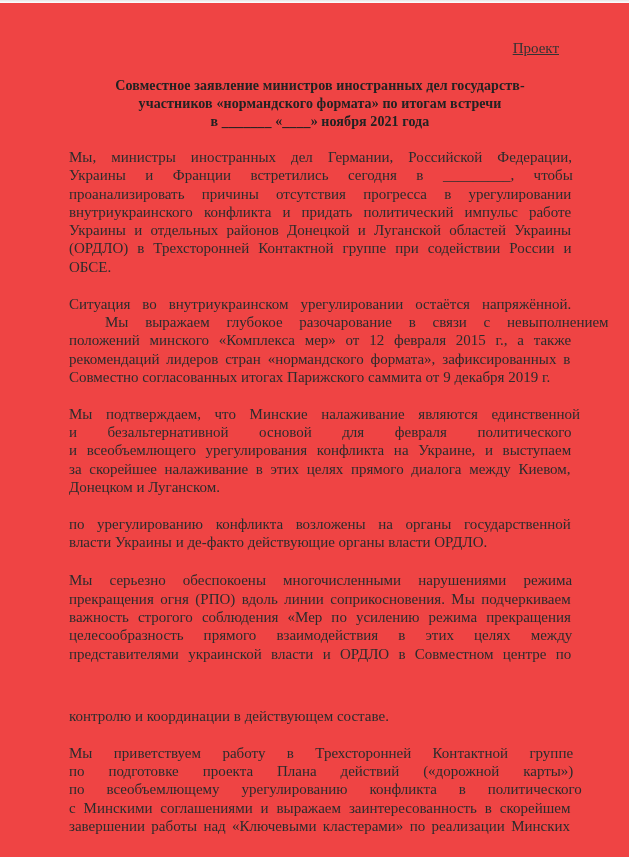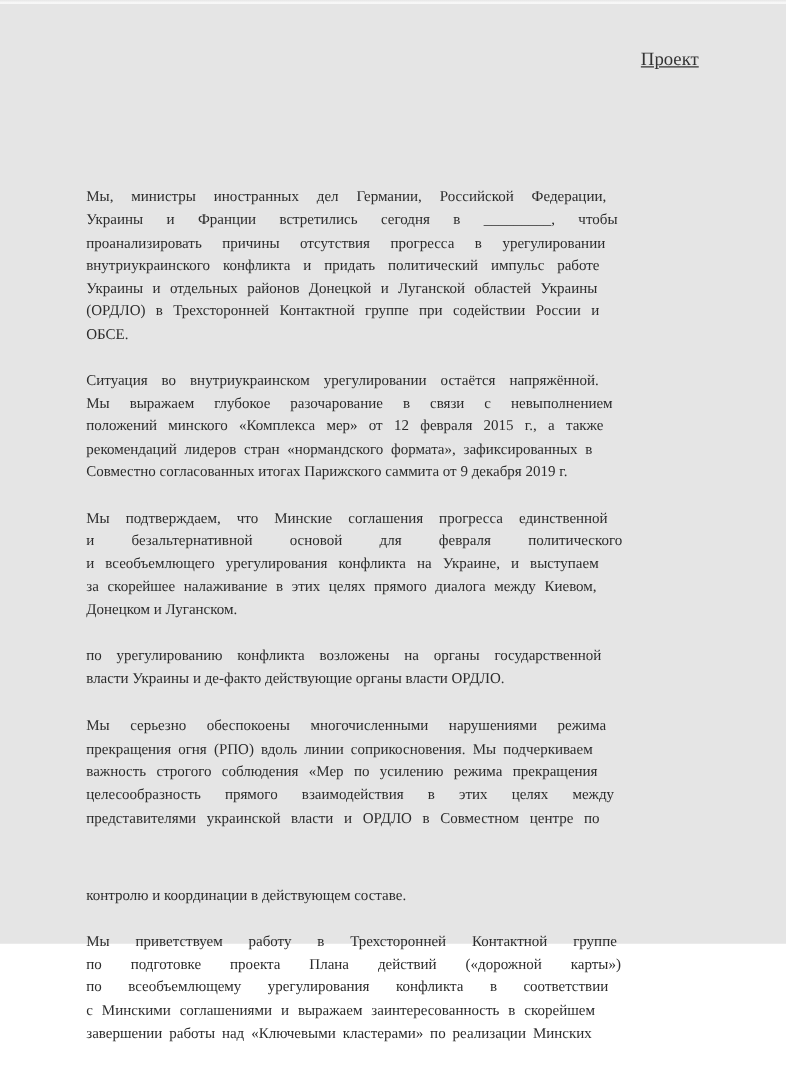--- a/index.html
+++ b/index.html
@@ -12,22 +12,22 @@
       height: 857px;
       overflow: hidden;
       position: relative;
       font-family: "Liberation Serif", "DejaVu Serif", serif;
       color: #2b2b2b;
     }
     .page {
       position: absolute;
       left: 0; top: 0;
       width: 629px;
-      height: 755px;
-      background: #e5e5e5;
+      height: 857px;
+      background: #ef4444;
       text-decoration: underline;
     }
     .top-shade {
       position: absolute;
       left: 0; top: 0;
       width: 629px; height: 3px;
       background: linear-gradient(#e6e6e6, #ffffff);
     }
     .draft-label {
       position: absolute;
@@ -50,21 +50,21 @@
       letter-spacing: 0.1px;
     }
     .title .line { display: block; }
     .body {
       position: absolute;
       left: 69px;
       top: 148px;
       width: 514px;
     }
     .para {
-      font-size: 12px;
+      font-size: 15px;
       line-height: 18.3px;
       text-align: justify;
       margin: 0 0 18.6px 0;
       color: #2c2c2c;
     }
     .para .ln {
       display: block;
       text-align: justify;
       text-align-last: justify;
       white-space: nowrap;
@@ -75,58 +75,63 @@
     }
   </style>
 </head>
 <body>
 
 <div class="page">
   <div class="top-shade"></div>
 
   <div class="draft-label">Проект</div>
 
+  <div class="title">
+    <span class="line">Совместное заявление министров иностранных дел государств-</span>
+    <span class="line">участников «нормандского формата» по итогам встречи</span>
+    <span class="line">в _______ «____»  ноября 2021 года</span>
+  </div>
 
   <div class="body" id="doc-body">
     <div class="para">
       <span class="ln" style="display: block; white-space: nowrap; word-spacing: 11.33px; text-align-last: left;">Мы, министры иностранных дел Германии, Российской Федерации,</span>
       <span class="ln" style="display: block; white-space: nowrap; word-spacing: 15.71px; text-align-last: left;">Украины и Франции встретились сегодня в _________, чтобы</span>
       <span class="ln" style="display: block; white-space: nowrap; word-spacing: 13.4px; text-align-last: left;">проанализировать причины отсутствия прогресса в урегулировании</span>
       <span class="ln" style="display: block; white-space: nowrap; word-spacing: 7.33px; text-align-last: left;">внутриукраинского конфликта и придать политический импульс работе</span>
       <span class="ln" style="display: block; white-space: nowrap; word-spacing: 4.5px; text-align-last: left;">Украины и отдельных районов Донецкой и Луганской областей Украины</span>
       <span class="ln" style="display: block; white-space: nowrap; word-spacing: 5.25px; text-align-last: left;">(ОРДЛО) в Трехсторонней Контактной группе при содействии России и</span>
       <span class="ln last" style="display: block; white-space: nowrap;">ОБСЕ.</span>
     </div>
     <div class="para">
       <span class="ln" style="display: block; white-space: nowrap; word-spacing: 8.2px; text-align-last: left;">Ситуация во внутриукраинском урегулировании остаётся напряжённой.</span>
-      <span class="ln" style="display: block; white-space: nowrap; word-spacing: 13px; text-align-last: left;">Мы выражаем глубокое разочарование в связи с невыполнением</span>
+      <span class="ln" style="display: block; white-space: nowrap; word-spacing: 13px; text-align-last: left; margin-left: 36px;">Мы выражаем глубокое разочарование в связи с невыполнением</span>
       <span class="ln" style="display: block; white-space: nowrap; word-spacing: 6px; text-align-last: left;">положений минского «Комплекса мер» от 12 февраля 2015 г., а также</span>
       <span class="ln" style="display: block; white-space: nowrap; word-spacing: 3.17px; text-align-last: left;">рекомендаций лидеров стран «нормандского формата», зафиксированных в</span>
       <span class="ln last" style="display: block; white-space: nowrap;">Совместно согласованных итогах Парижского саммита от 9 декабря 2019 г.</span>
     </div>
     <div class="para">
-      <span class="ln" style="display: block; white-space: nowrap; word-spacing: 9.83px; text-align-last: left;">Мы подтверждаем, что Минские соглашения прогресса единственной</span>
+      <span class="ln" style="display: block; white-space: nowrap; word-spacing: 9.83px; text-align-last: left;">Мы подтверждаем, что Минские налаживание являются единственной</span>
       <span class="ln" style="display: block; white-space: nowrap; word-spacing: 26.8px; text-align-last: left;">и безальтернативной основой для февраля политического</span>
       <span class="ln" style="display: block; white-space: nowrap; word-spacing: 5.86px; text-align-last: left;">и всеобъемлющего урегулирования конфликта на Украине, и выступаем</span>
       <span class="ln" style="display: block; white-space: nowrap; word-spacing: 3.89px; text-align-last: left;">за скорейшее налаживание в этих целях прямого диалога между Киевом,</span>
       <span class="ln last" style="display: block; white-space: nowrap;">Донецком и Луганском.</span>
     </div>
     <div class="para">
       <span class="ln" style="display: block; white-space: nowrap; word-spacing: 8.83px; text-align-last: left;">по урегулированию конфликта возложены на органы государственной</span>
       <span class="ln last" style="display: block; white-space: nowrap;">власти Украины и де-факто действующие органы власти ОРДЛО.</span>
     </div>
     <div class="para">
       <span class="ln" style="display: block; white-space: nowrap; word-spacing: 13.4px; text-align-last: left; margin-top: 20px;">Мы серьезно обеспокоены многочисленными нарушениями режима</span>
       <span class="ln" style="display: block; white-space: nowrap; word-spacing: 2.71px; text-align-last: left;">прекращения огня (РПО) вдоль линии соприкосновения. Мы подчеркиваем</span>
       <span class="ln" style="display: block; white-space: nowrap; word-spacing: 5.29px; text-align-last: left;">важность строгого соблюдения «Мер по усилению режима прекращения</span>
       <span class="ln" style="display: block; white-space: nowrap; word-spacing: 16.33px; text-align-last: left;">целесообразность прямого взаимодействия в этих целях между</span>
       <span class="ln" style="display: block; white-space: nowrap; word-spacing: 5.5px; text-align-last: left;">представителями украинской власти и ОРДЛО в Совместном центре по</span>
       <span class="ln last" style="display: block; white-space: nowrap; margin-top: 44px;">контролю и координации в действующем составе.</span>
     </div>
     <div class="para">
       <span class="ln" style="display: block; white-space: nowrap; word-spacing: 17.67px; text-align-last: left;">Мы приветствуем работу в Трехсторонней Контактной группе</span>
       <span class="ln" style="display: block; white-space: nowrap; word-spacing: 20.17px; text-align-last: left;">по подготовке проекта Плана действий («дорожной карты»)</span>
-      <span class="ln" style="display: block; white-space: nowrap; word-spacing: 18.2px; text-align-last: left;">по всеобъемлющему урегулирования конфликта в соответствии</span>
+      <span class="ln" style="display: block; white-space: nowrap; word-spacing: 18.2px; text-align-last: left;">по всеобъемлющему урегулированию конфликта в политического</span>
       <span class="ln" style="display: block; white-space: nowrap; word-spacing: 4.14px; text-align-last: left;">с Минскими соглашениями и выражаем заинтересованность в скорейшем</span>
       <span class="ln" style="display: block; white-space: nowrap; word-spacing: 2.57px; text-align-last: left;">завершении работы над «Ключевыми кластерами» по реализации Минских</span>
     </div>
   </div>
 </div>
 
 </body></html>

